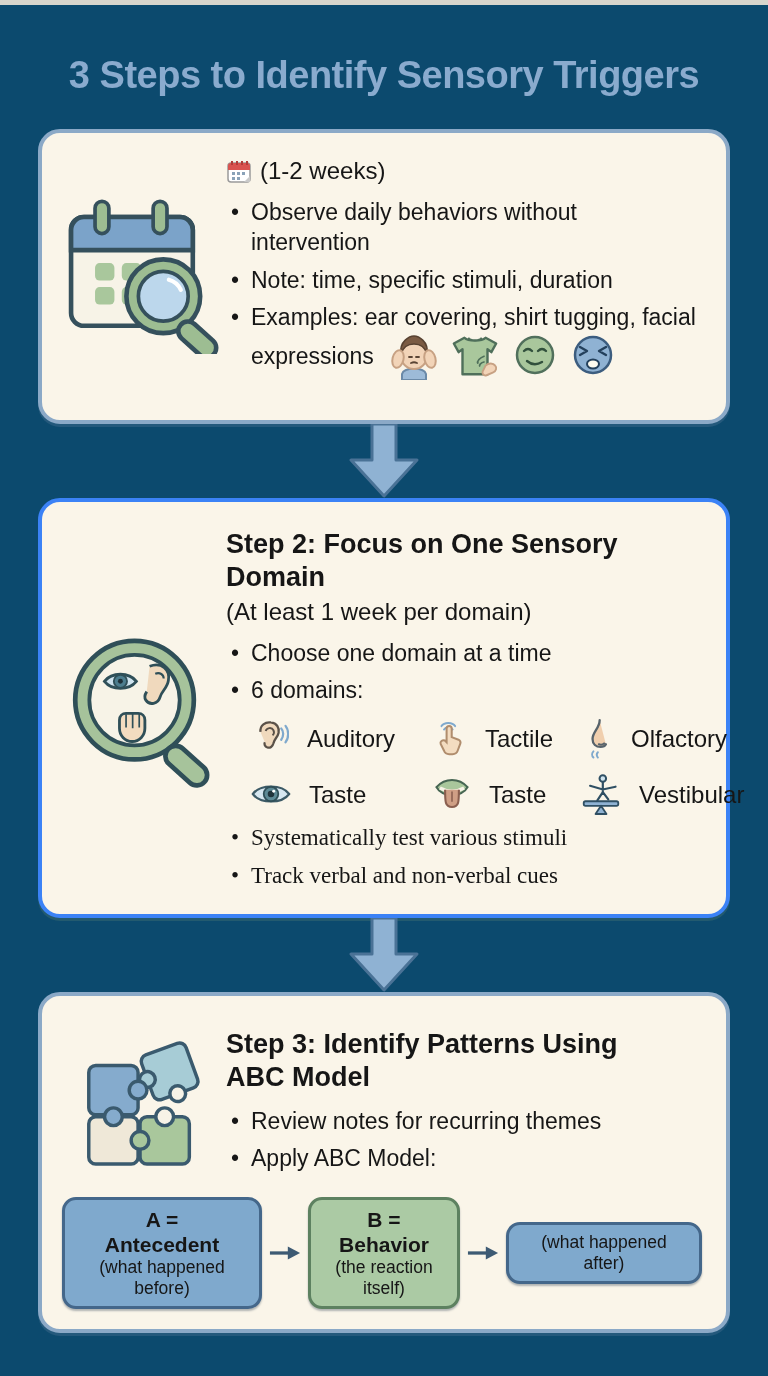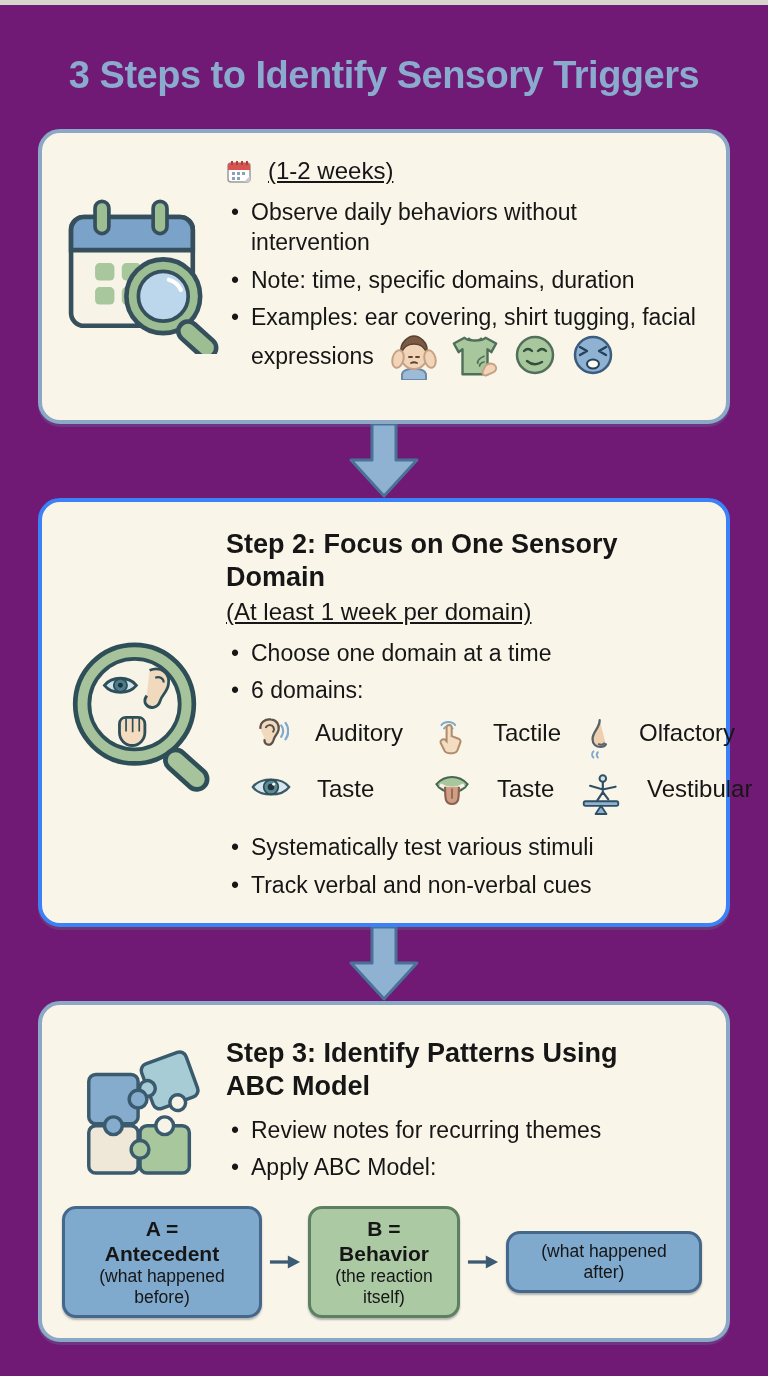--- a/index.html
+++ b/index.html
@@ -1,33 +1,33 @@
 <!DOCTYPE html>
 <html><head>
 <meta charset="utf-8">
 <style>
   html,body{margin:0;padding:0;}
   body{width:768px;background:#f5efe2;font-family:"Liberation Sans",sans-serif;color:#161616;}
-  .page{width:768px;height:1376px;display:flex;flex-direction:column;background:#701a75;overflow:hidden;}
+  .page{width:768px;height:1376px;display:flex;flex-direction:column;background:#0c4a6e;overflow:hidden;}
   .top-strip{height:5px;background:#d8d5cc;flex:0 0 auto;}
   .main-title{margin:50px 18px 32px;text-align:center;font-size:38px;line-height:1.1;font-weight:bold;color:#8aabce;letter-spacing:-0.5px;}
   .card{margin:0 38px;background:#faf5e9;border-radius:22px;box-sizing:border-box;padding:20px 22px 16px 18px;flex:0 0 auto;}
   .card.blue{border:4px solid #8ba9c7;box-shadow:0 3px 0 rgba(100,130,160,.28);}
   .card.green{border:4px solid #3b82f6;box-shadow:0 3px 0 rgba(120,150,120,.22);}
   .card-body{display:flex;}
   .icon-col{flex:0 0 166px;display:flex;justify-content:center;align-items:center;}
   .icon-col.top{align-items:flex-start;padding-top:14px;}
   .text-col{flex:1;min-width:0;padding-right:2px;}
   .step-title{font-size:27px;font-weight:bold;line-height:1.22;margin:6px 0 2px;}
-  .step-sub{font-size:24px;margin:4px 0 4px;display:flex;align-items:center;gap:16px;text-decoration:underline;}
+  .step-sub{font-size:24px;margin:4px 0 4px;display:flex;align-items:center;gap:8px;}
   ul.bullets{list-style:none;margin:12px 0 0;padding:0;font-size:23px;}
   ul.bullets li{position:relative;padding-left:25px;margin:7px 0;line-height:1.32;}
   ul.bullets li::before{content:"\2022";position:absolute;left:5px;top:0;}
   .domains{display:grid;grid-template-columns:176px 142px auto;row-gap:14px;column-gap:6px;margin:12px 0 6px 0;font-size:24px;}
-  .domain{display:flex;align-items:flex-start;gap:26px;white-space:nowrap;}
+  .domain{display:flex;align-items:center;gap:18px;white-space:nowrap;}
   .example-icons{display:inline-flex;gap:12px;margin-left:16px;vertical-align:-16px;}
   .arrow-zone{height:74px;display:flex;justify-content:center;align-items:stretch;flex:0 0 auto;}
   .abc-row{display:flex;align-items:center;justify-content:space-between;margin:16px 2px 4px;}
   .abc-box{box-sizing:border-box;border-radius:14px;padding:7px 24px;text-align:center;border:3px solid #44678a;box-shadow:0 2px 2px rgba(40,60,80,.35);}
   .abc-box.blue{background:#7fa9cd;}
   .abc-box.green{background:#abcaa4;border-color:#5d8160;}
   .abc-box .abc-main{font-size:21px;font-weight:bold;line-height:1.2;}
   .abc-box .abc-subtext{font-size:17.5px;line-height:1.2;}
   .abc-a{width:200px;}.abc-b{width:152px;}.abc-c{width:196px;}
   svg{display:block;}
@@ -72,21 +72,21 @@
                 <rect x="16" y="14" width="3" height="3"></rect>
                 <rect x="6" y="19" width="3" height="3"></rect>
                 <rect x="11" y="19" width="3" height="3"></rect>
               </g>
             <path d="M24 24l-6 0 6-6z" fill="#c9c9c9"></path>
           </svg>
           <span>(1-2 weeks)</span>
         </div>
         <ul class="bullets">
           <li><span>Observe daily behaviors without intervention</span></li>
-          <li><span>Note: time, specific domains, duration</span></li>
+          <li><span>Note: time, specific stimuli, duration</span></li>
           <li><span>Examples: ear covering, shirt tugging, facial expressions</span><span class="example-icons">
             <svg width="48" height="48" viewBox="0 0 48 48">
               <path d="M12 42c2-7 22-7 24 0v6H12z" fill="#9dbbd8" stroke="#6b8aa8" stroke-width="2"></path>
               <circle cx="24" cy="24" r="13" fill="#f2d4b8" stroke="#c7a183" stroke-width="2"></circle>
               <path d="M11 22c-2-13 9-18 13-18s15 5 13 18c-2-7-7-10-13-10s-11 3-13 10z" fill="#7b5b43" stroke="#584231" stroke-width="1.5"></path>
               <ellipse cx="8" cy="27" rx="5.5" ry="9" transform="rotate(14 8 27)" fill="#f2d4b8" stroke="#c7a183" stroke-width="2"></ellipse>
               <ellipse cx="40" cy="27" rx="5.5" ry="9" transform="rotate(-14 40 27)" fill="#f2d4b8" stroke="#c7a183" stroke-width="2"></ellipse>
               <path d="M19 25h3M26 25h3" stroke="#5a4434" stroke-width="1.8" stroke-linecap="round"></path>
               <path d="M21 31q3-1.5 6 0" stroke="#5a4434" stroke-width="1.8" fill="none" stroke-linecap="round"></path>
             </svg>
@@ -191,21 +191,21 @@
                   <circle cx="24" cy="6" r="3.6" fill="#cfe3ee" stroke="#2f4f63" stroke-width="2.2"></circle>
                   <path d="M24 10v11M10 14l14 4 14-3M24 21l-6 9M24 21l6 8" stroke="#2f4f63" stroke-width="2.4" fill="none" stroke-linecap="round"></path>
                   <rect x="3" y="31" width="38" height="5" rx="2" fill="#8fb2d3" stroke="#2f4f63" stroke-width="2"></rect>
                   <path d="M22 36l-6 9h12z" fill="#8fb2d3" stroke="#2f4f63" stroke-width="2" stroke-linejoin="round"></path>
                 </svg>
                 <span>Vestibular</span>
               </div>
             </div>
           </li>
         </ul>
-        <ul class="bullets" style="margin-top:17px;">
+        <ul class="bullets" style="margin-top:8px;font-family:Liberation Serif, serif;">
           <li><span>Systematically test various stimuli</span></li>
           <li><span>Track verbal and non-verbal cues</span></li>
         </ul>
       </div>
     </div>
   </div>
 
   <div class="arrow-zone">
     <svg width="84" height="74" viewBox="0 0 84 74">
       <path d="M30 0h24v36h21L42 72 9 36h21z" fill="#8fb2d3" stroke="#4a7296" stroke-width="3" stroke-linejoin="round"></path>

